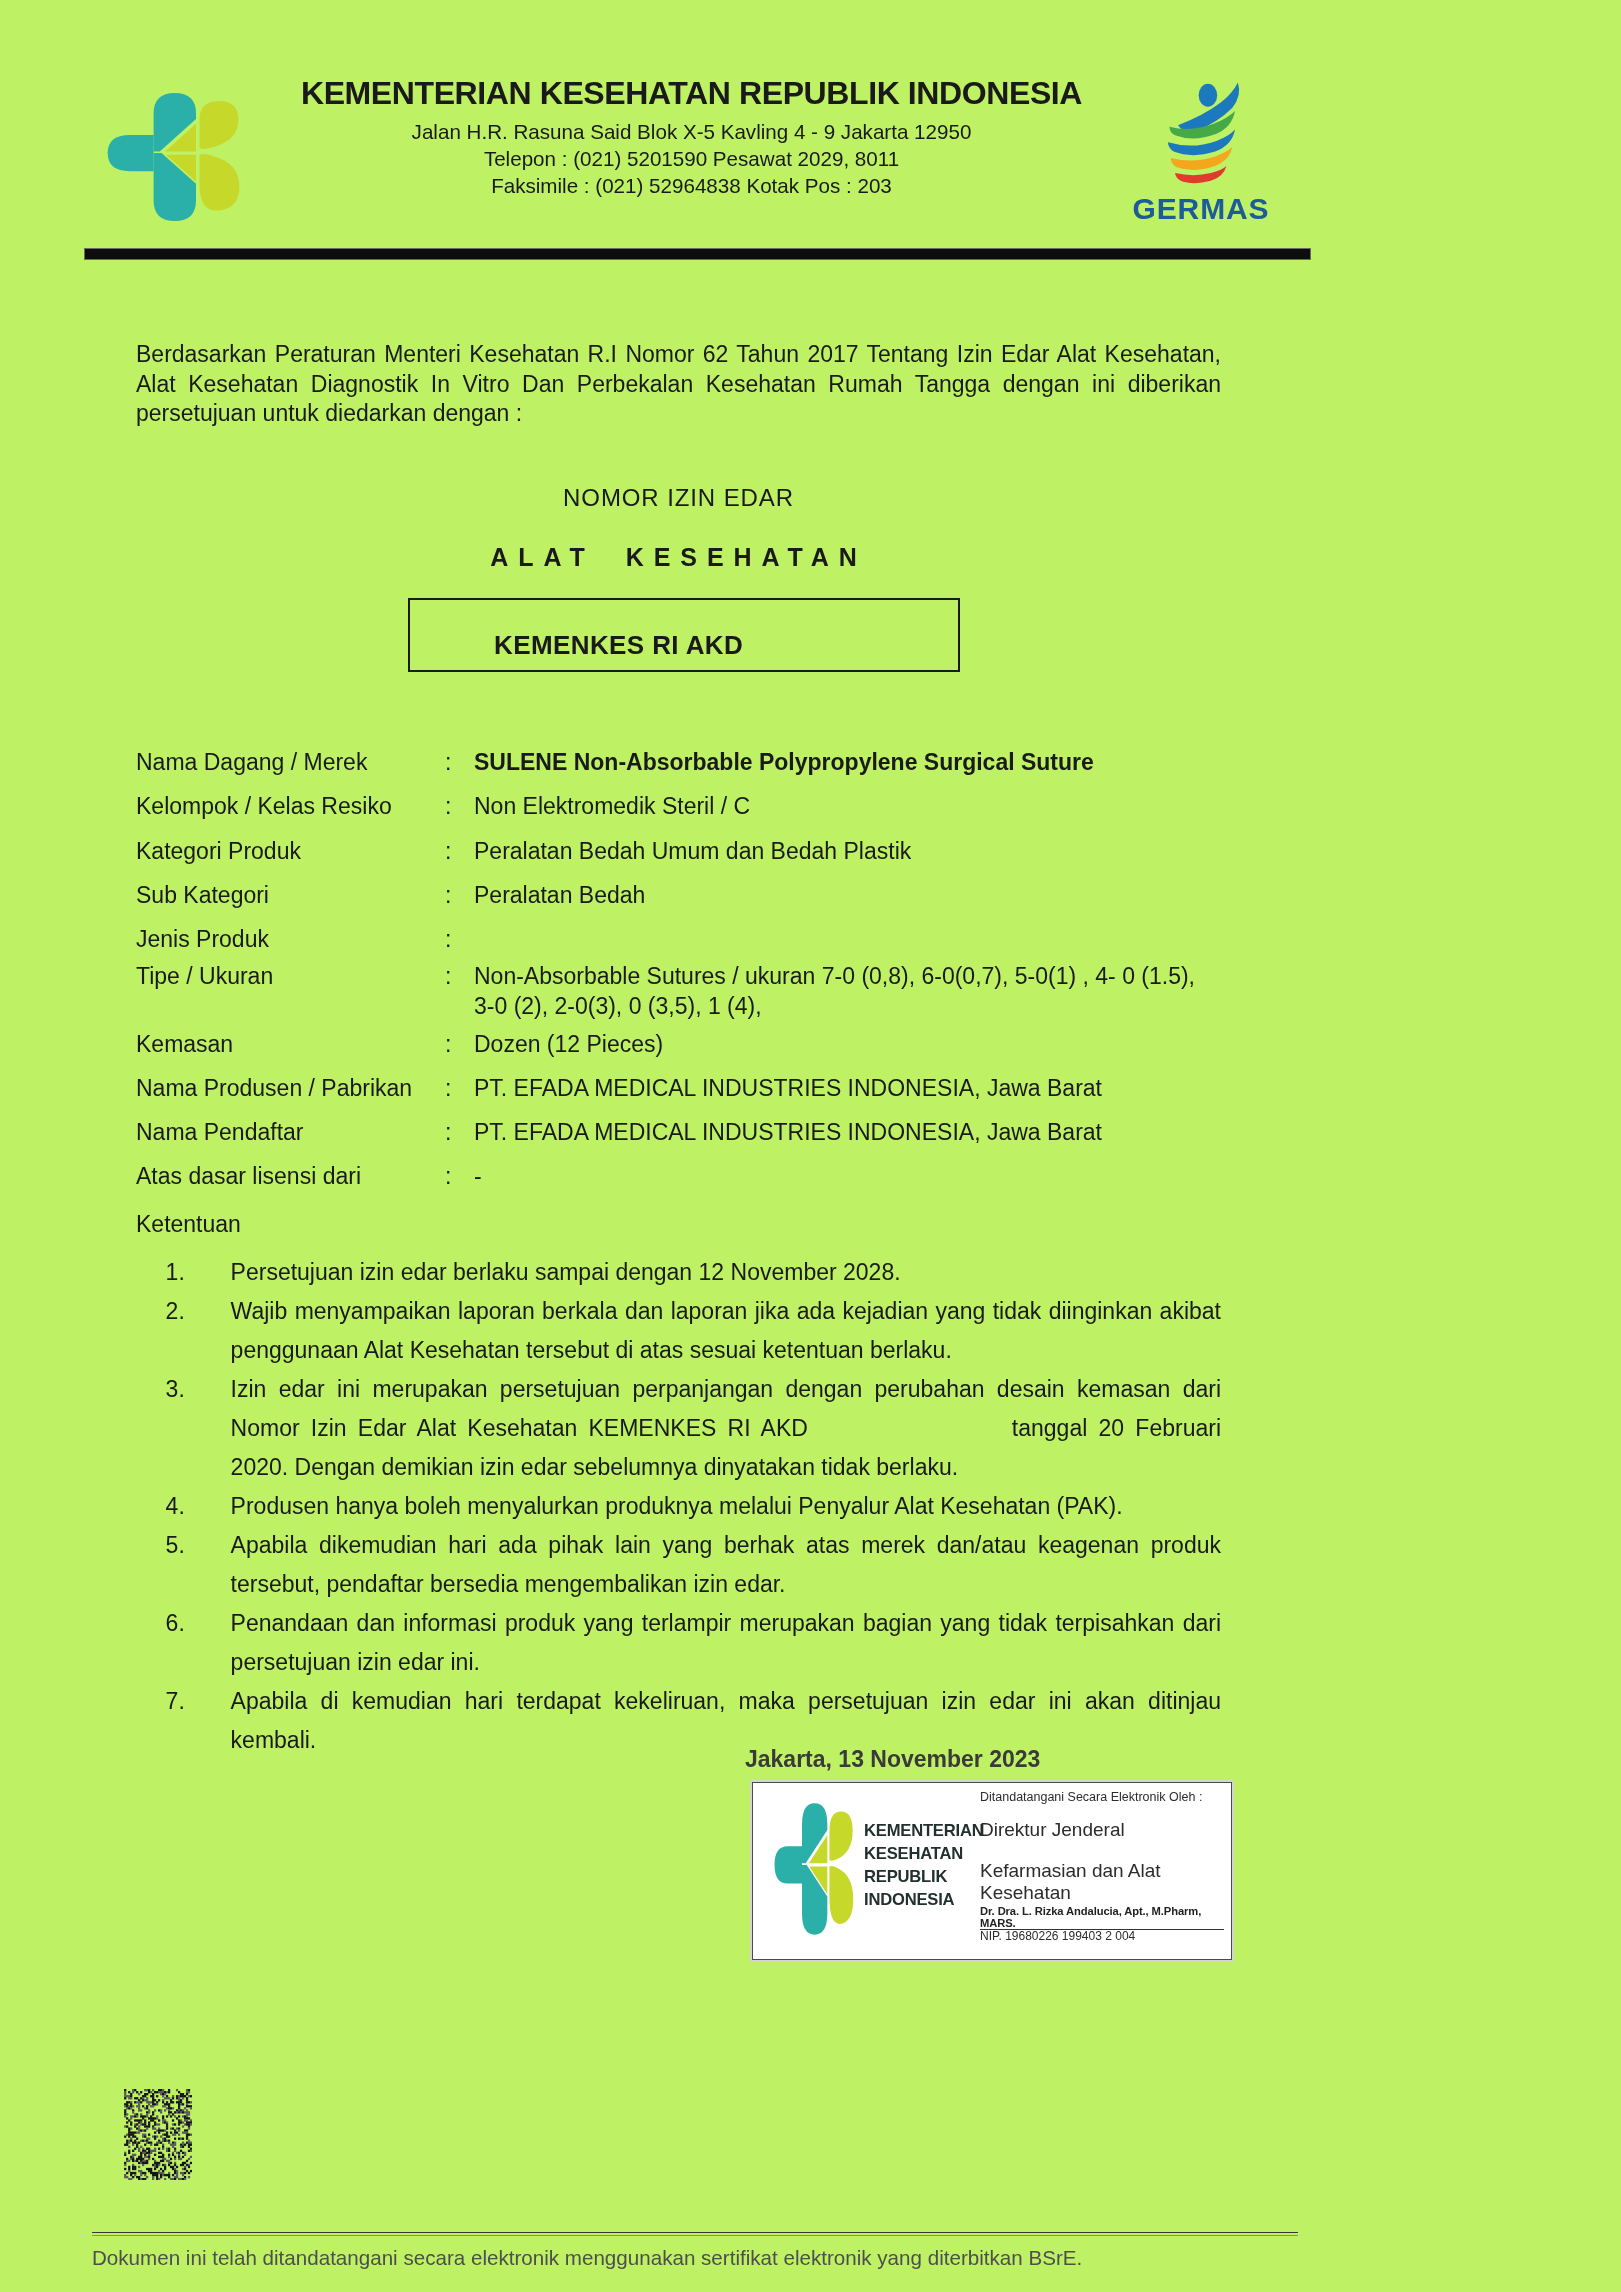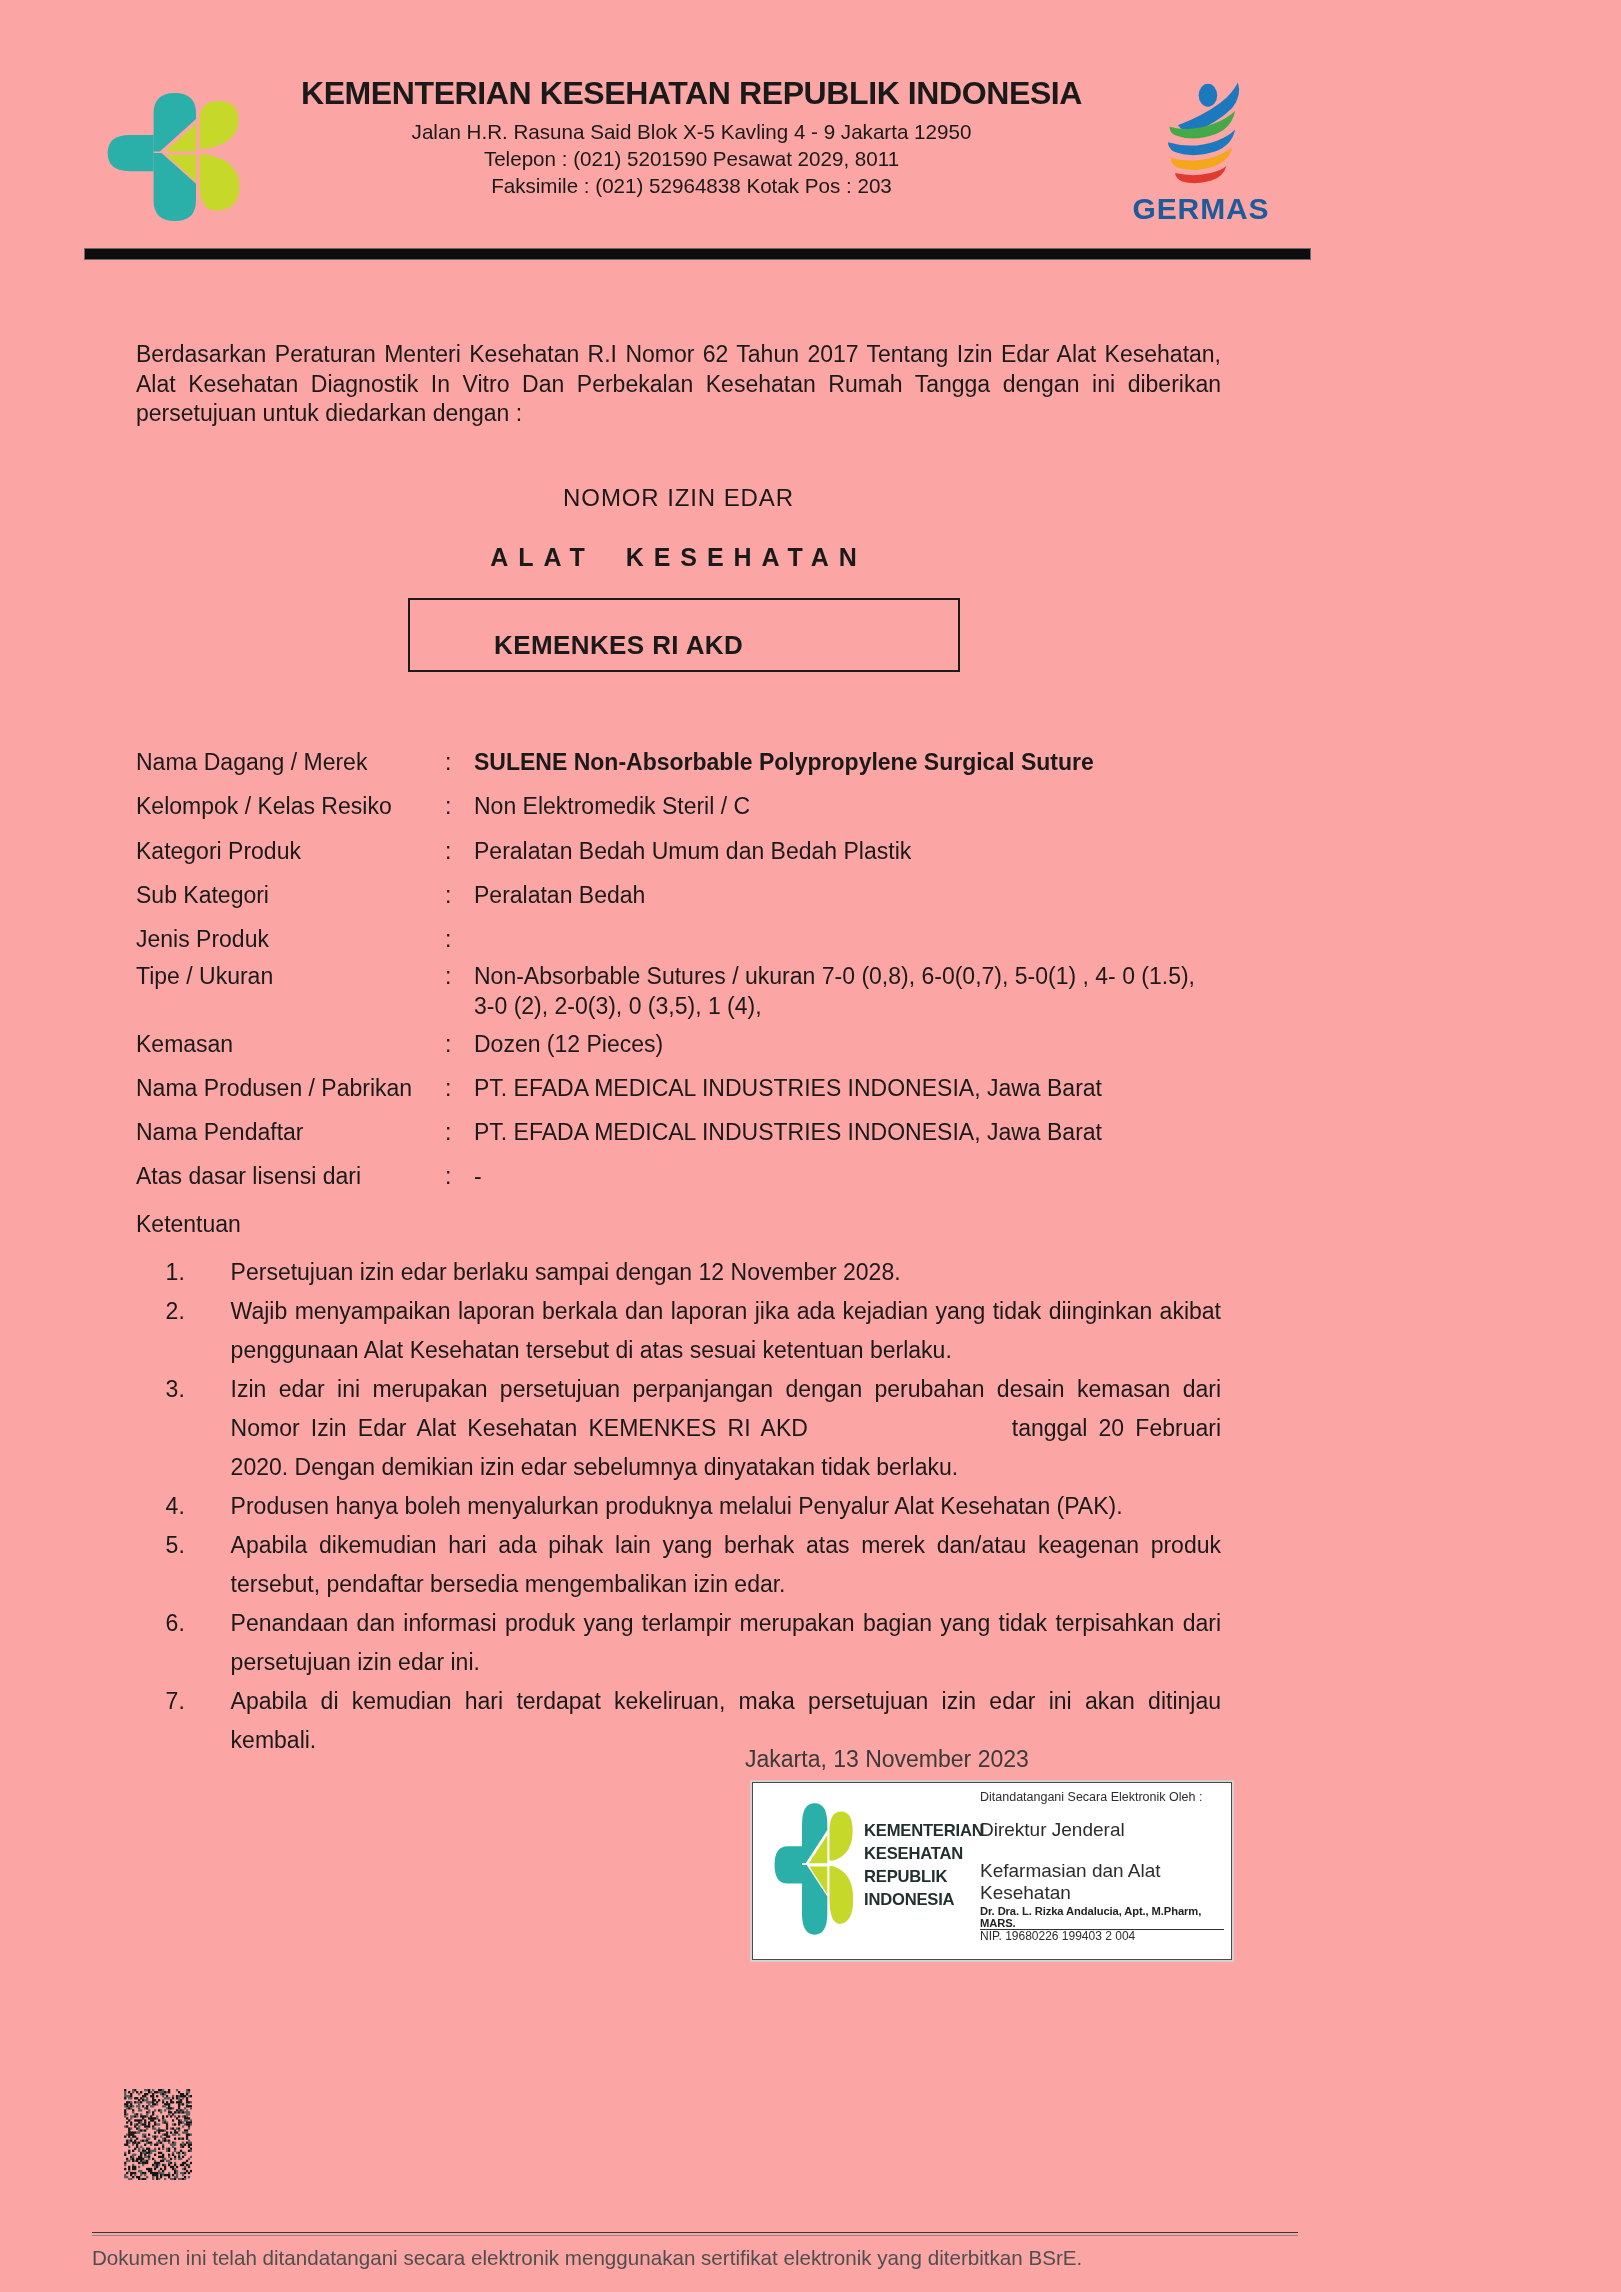--- a/index.html
+++ b/index.html
@@ -1,17 +1,17 @@
 <!DOCTYPE html>
 <html style="font-size:14.3px"><head>
 <meta charset="utf-8">
 <style>
   html,body{margin:0;padding:0;background:#e8e8e8;}
   .page{
-    position:relative;width:1622px;height:2293px;background:#fca5a5;
+    position:relative;width:1622px;height:2293px;background:#bef264;
     font-family:"Liberation Sans","DejaVu Sans",sans-serif;color:#1a1a1a;
     margin:0 auto;overflow:hidden;
   }
   
   .logo-main{position:absolute;left:90px;top:82px;width:159px;height:150px;}
   .header-text{position:absolute;left:235px;top:77px;width:913px;text-align:center;}
   .h-ministry{font-size:32px;font-weight:bold;letter-spacing:-0.4px;line-height:1.05;}
   .h-directorate{font-size:26px;font-weight:bold;letter-spacing:-0.3px;margin-top:1.8px;}
   .h-addr{font-size:20.6px;line-height:27px;margin-top:7.2px;}
   .h-line{font-size:20.6px;line-height:27px;}
@@ -35,21 +35,21 @@
   .f-value .vline{white-space:nowrap;}
   .bold{font-weight:bold;}
   
   .ketentuan{position:absolute;left:136px;top:1205px;width:1085px;font-size:23px;}
   .k-heading{line-height:39px;margin-bottom:9px;}
   .k-item{display:flex;line-height:39px;}
   .k-num{width:65px;flex:none;padding-left:29.6px;box-sizing:content-box;}
   .k-text{flex:1;text-align:justify;}
   .k-gap{display:inline-block;width:204px;}
   
-  .sig-date{position:absolute;left:745px;top:1746px;font-size:23px;font-weight:normal;color:#3a3a3a;}
+  .sig-date{position:absolute;left:745px;top:1746px;font-size:23px;font-weight:bold;color:#3a3a3a;}
   .sig-box{position:absolute;left:752px;top:1782px;width:478px;height:176px;border:1.8px solid #4a4a4a;box-shadow:0 0 0 1.8px #d4d4d4;background:#fff;}
   .sig-logo{position:absolute;left:10.7px;top:9px;width:95px;height:154px;}
   .sig-ministry{position:absolute;left:111px;top:36px;font-size:16.6px;font-weight:bold;line-height:23px;color:#22302f;letter-spacing:-0.2px;}
   .sig-esign{position:absolute;left:227px;top:7.2px;font-size:12.5px;color:#2c2c2c;}
   .sig-t1{position:absolute;left:227px;top:36px;font-size:19px;color:#2c2c2c;}
   .sig-t2{position:absolute;left:227px;top:77px;font-size:19px;color:#2c2c2c;}
   .sig-name{position:absolute;left:227px;top:122px;width:244px;font-size:11.2px;font-weight:bold;color:#222;border-bottom:1.3px solid #333;padding-bottom:0;letter-spacing:-0.1px;}
   .sig-nip{position:absolute;left:227px;top:146px;font-size:12px;color:#2c2c2c;}
   
   .qr{position:absolute;left:124px;top:2089px;width:68px;height:91px;}

